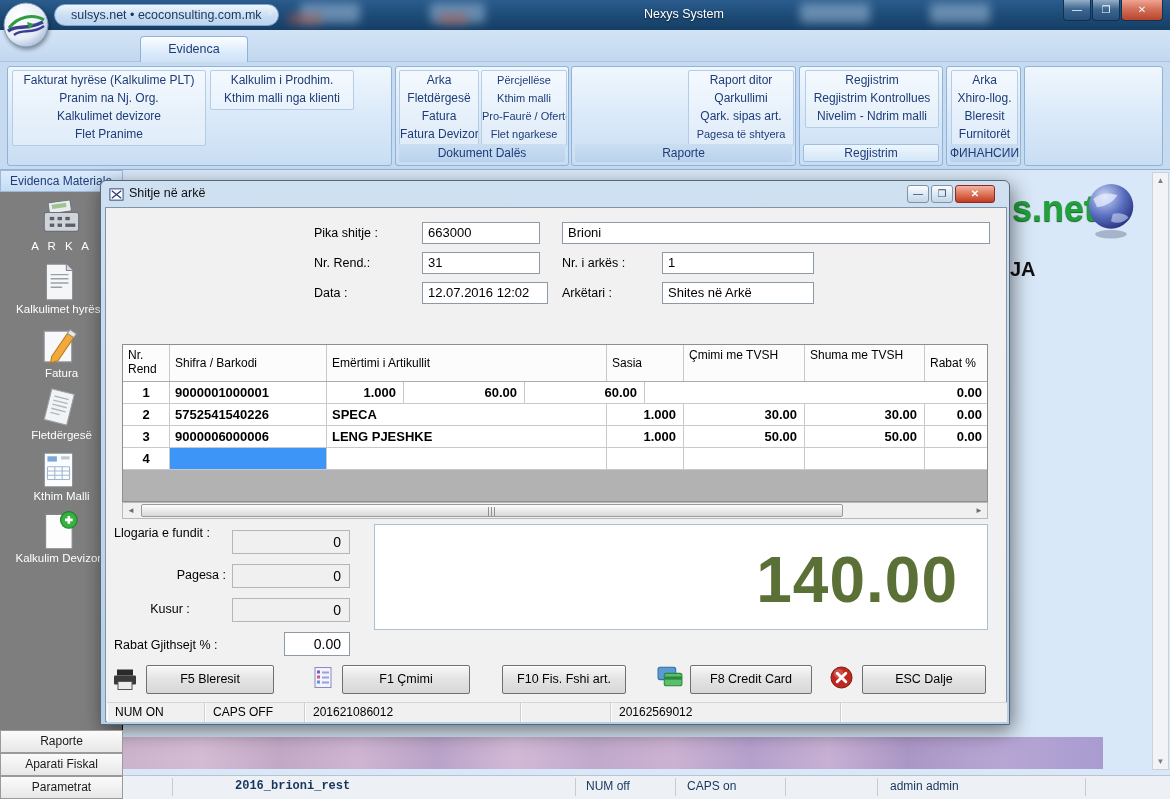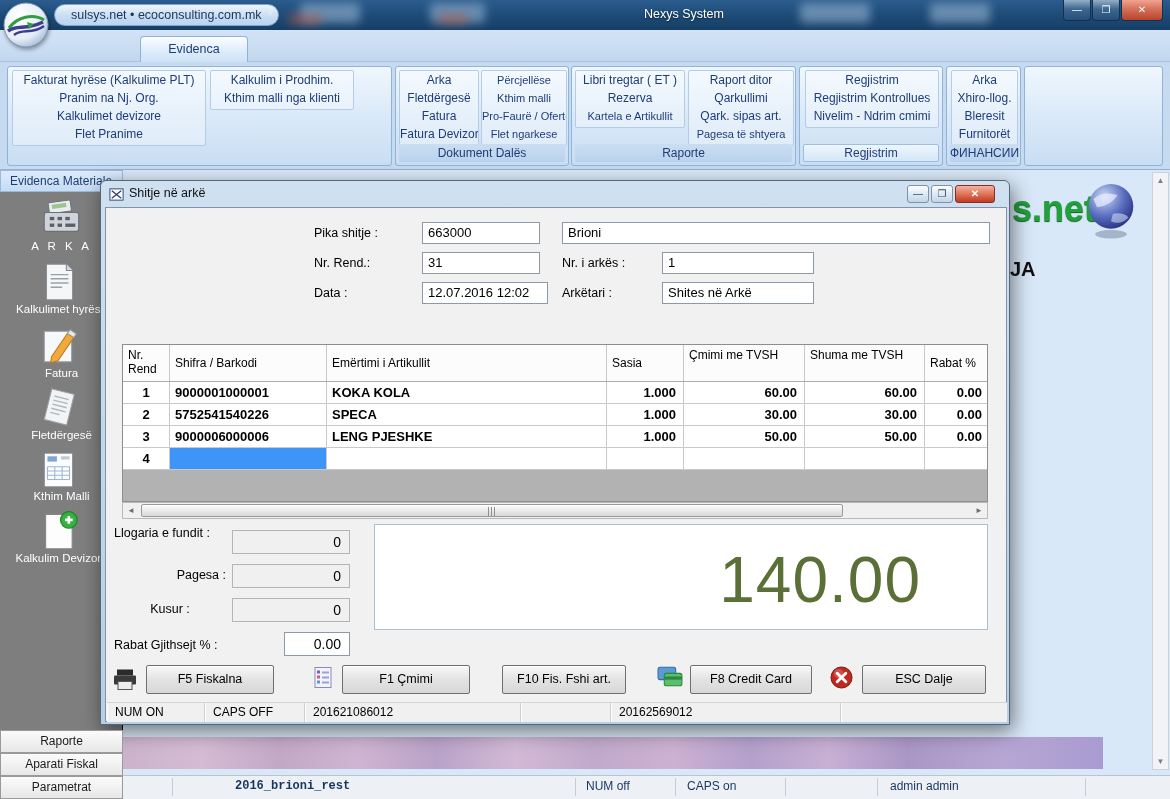--- a/index.html
+++ b/index.html
@@ -97,21 +97,21 @@
   .tfill{height:33px;background:#b2b2b2;}
 
   .hscroll{left:16px;top:294px;width:866px;height:17px;background:#f0f0f0;border:1px solid #b9b9b9;display:flex;align-items:center;}
   .hs-arr{width:16px;text-align:center;font-size:8px;color:#6f6f6f;cursor:pointer;}
   .hs-thumb{height:13px;width:702px;margin-left:2px;border:1px solid #9a9a9a;border-radius:2px;
     background:linear-gradient(180deg,#fdfdfd,#d8d8d8);position:relative;cursor:pointer;}
   .hs-grip{position:absolute;left:50%;top:2px;width:9px;height:9px;margin-left:-4px;
     background:repeating-linear-gradient(90deg,#8f8f8f 0 1px,transparent 1px 3px);}
 
   .total-box{left:268px;top:316px;width:614px;height:106px;background:#fff;border:1px solid #aebfd2;}
-  .total-val{width:100%;height:100%;text-align:right;padding-right:66px;font-size:64px;font-weight:normal;line-height:110px;letter-spacing:1px;}
+  .total-val{width:100%;height:100%;text-align:right;padding-right:29px;font-size:64px;font-weight:bold;line-height:110px;letter-spacing:1px;}
 
   .cmdbtn{top:457px;height:29px;border:1px solid #707070;border-radius:2px;
     background:linear-gradient(180deg,#f8f8f8,#e3e3e3 50%,#d7d7d7);
     color:#000;font-size:12.5px;text-align:center;line-height:27px;cursor:pointer;box-shadow:0 1px 0 rgba(255,255,255,.8) inset;}
   .icon-btn{cursor:pointer;}
 
   .dstatus{left:1px;top:494px;width:900px;height:20px;background:#f0f0f0;border-top:1px solid #d5d5d5;display:flex;}
   .dcell{border-right:1px solid #cfcfcf;border-left:1px solid #ffffff;font-size:12px;color:#000;line-height:19px;padding-left:7px;white-space:nowrap;overflow:hidden;}
 
   
@@ -194,39 +194,34 @@
       <div class="t rcol" style="left:85px;width:86px;height:76px">
         <div class="rbtn" style="font-size:11px">Përcjellëse</div>
         <div class="rbtn" style="font-size:11px">Kthim malli</div>
         <div class="rbtn" style="font-size:11px">Pro-Faurë / Ofertë</div>
         <div class="rbtn" style="font-size:11px">Flet ngarkese</div>
       </div>
       <div class="t rlabel">Dokument Dalës</div>
     </div>
 
     <div class="t rgroup" style="left:571px;width:225px">
-      <div class="t rcol" style="left:3px;width:110px;height:58px">
-        <div class="rbtn">Libri tregtar  ( ET )</div>
-        <div class="rbtn">Rezerva</div>
-        <div class="rbtn" style="font-size:11px">Kartela e Artikullit</div>
-      </div>
       <div class="t rcol" style="left:116px;width:106px;height:76px">
         <div class="rbtn">Raport ditor</div>
         <div class="rbtn">Qarkullimi</div>
         <div class="rbtn">Qark. sipas art.</div>
         <div class="rbtn" style="font-size:11px">Pagesa të shtyera</div>
       </div>
       <div class="t rlabel">Raporte</div>
     </div>
 
     <div class="t rgroup" style="left:799px;width:144px">
       <div class="t rcol" style="left:5px;width:134px;height:58px">
         <div class="rbtn">Regjistrim</div>
         <div class="rbtn">Regjistrim Kontrollues</div>
-        <div class="rbtn">Nivelim - Ndrim cmimi</div>
+        <div class="rbtn">Nivelim - Ndrim malli</div>
       </div>
       <div class="t rlabel hl">Regjistrim</div>
     </div>
 
     <div class="t rgroup" style="left:946px;width:75px">
       <div class="t rcol" style="left:4px;width:67px;height:76px">
         <div class="rbtn">Arka</div>
         <div class="rbtn">Xhiro-llog.</div>
         <div class="rbtn">Bleresit</div>
         <div class="rbtn">Furnitorët</div>
@@ -378,21 +373,20 @@
           <div class="hc" style="width:280px;line-height:30px">Emërtimi i Artikullit</div>
           <div class="hc" style="width:77px;line-height:30px">Sasia</div>
           <div class="hc" style="width:121px">Çmimi me TVSH</div>
           <div class="hc" style="width:120px">Shuma me TVSH</div>
           <div class="hc" style="flex:1;border-right:none;line-height:30px">Rabat %</div>
         </div>
 
         <div class="trow">
           <div class="dc c-nr">1</div>
           <div class="dc c-sh">9000001000001</div>
-          <div class="dc c-em">KOKA KOLA</div>
           <div class="dc c-sa">1.000</div>
           <div class="dc c-cm">60.00</div>
           <div class="dc c-su">60.00</div>
           <div class="dc c-rb">0.00</div>
         </div>
         <div class="trow">
           <div class="dc c-nr">2</div>
           <div class="dc c-sh">5752541540226</div>
           <div class="dc c-em">SPECA</div>
           <div class="dc c-sa">1.000</div>
@@ -445,21 +439,21 @@
         <div class="total-val" style="color:#5a7036">140.00</div>
       </div>
 
       <div class="t icon-btn" style="left:6px;top:460px">
         <svg width="26" height="23" viewBox="0 0 26 22">
           <rect x="5" y="1" width="16" height="6" fill="#2a2a2a"></rect>
           <rect x="2" y="7" width="22" height="9" rx="1" fill="#3a3a3a"></rect>
           <rect x="6" y="13" width="14" height="8" fill="#ededed" stroke="#555"></rect>
         </svg>
       </div>
-      <div class="t cmdbtn" style="left:40px;width:128px">F5  Fiskalna</div>
+      <div class="t cmdbtn" style="left:40px;width:128px">F5  Bleresit</div>
 
       <div class="t icon-btn" style="left:207px;top:458px">
         <svg width="20" height="23" viewBox="0 0 20 22">
           <rect x="2" y="1" width="16" height="20" fill="#f4f2fc" stroke="#8a8ac0"></rect>
           <rect x="4" y="4" width="3" height="3" fill="#7b5cc6"></rect>
             <rect x="9" y="5" width="7" height="2" fill="#9aa0d8"></rect>
           <rect x="4" y="9" width="3" height="3" fill="#c65c8a"></rect>
             <rect x="9" y="10" width="7" height="2" fill="#9aa0d8"></rect>
           <rect x="4" y="14" width="3" height="3" fill="#5c9ac6"></rect>
             <rect x="9" y="15" width="7" height="2" fill="#9aa0d8"></rect>

